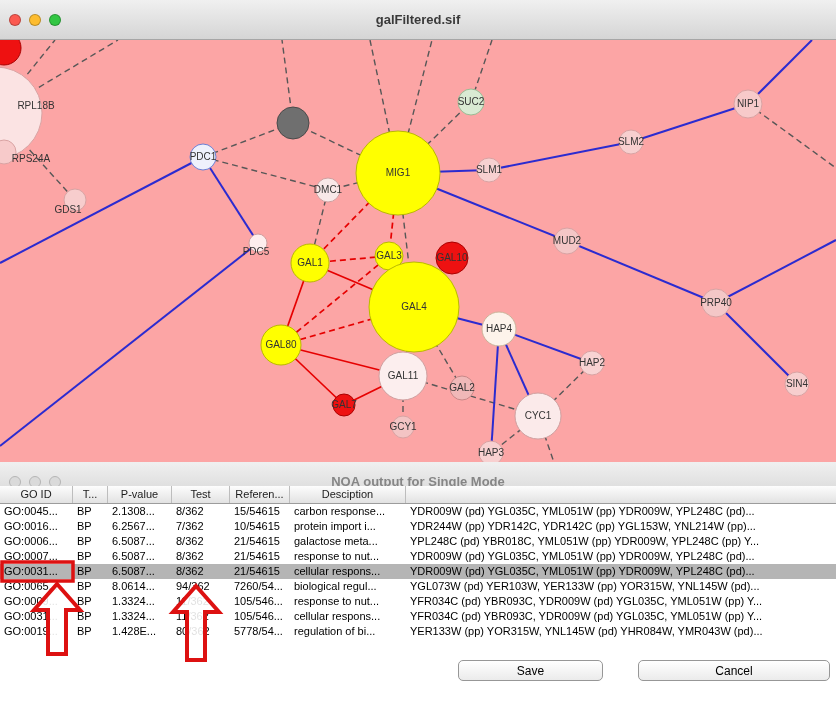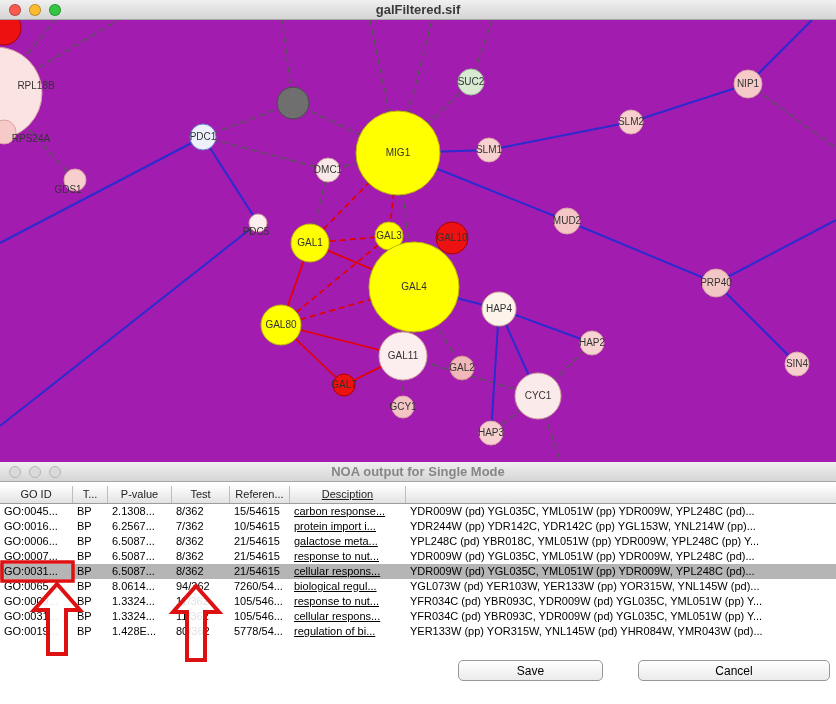--- a/index.html
+++ b/index.html
@@ -6,51 +6,51 @@
   *{box-sizing:border-box;}
   .page{
     position:relative;width:836px;height:704px;overflow:hidden;
     font-family:"Liberation Sans",sans-serif;background:#fff;
   }
   
   .win{position:absolute;left:0;right:0;background:#fff;}
   .win-top{top:0;height:462px;border-bottom:1px solid #8f8f8f;}
   .win-bottom{top:462px;height:242px;}
   .titlebar{
-    height:20px;background:linear-gradient(#f0f0f0,#d5d5d5);
+    height:40px;background:linear-gradient(#f0f0f0,#d5d5d5);
     border-bottom:1px solid #a6a6a6;position:relative;
     display:flex;align-items:center;
   }
   .tl{width:12px;height:12px;border-radius:50%;margin-left:8px;
       border:1px solid rgba(0,0,0,0.25);flex:0 0 auto;}
   .tl:first-child{margin-left:9px;}
   .titlebar.inactive .tl{background:#dadada;border-color:#b5b5b5;}
   .wtitle{position:absolute;left:0;right:0;text-align:center;
     font-size:13px;font-weight:bold;color:#3a3a3a;pointer-events:none;}
   .titlebar.inactive .wtitle{color:#868686;}
   
-  .canvas{position:relative;height:556px;background:#a21caf;overflow:hidden;}
+  .canvas{position:relative;height:556px;background:#fca5a5;overflow:hidden;}
   .edge-blue{stroke:var(--edge-blue,#2b2bd0);stroke-width:2;}
   .edge-gray{stroke:var(--edge-gray,#575757);stroke-width:1.4;stroke-dasharray:6 4;}
   .edge-red{stroke:var(--edge-red,#e60000);stroke-width:1.7;}
   .edge-red-dash{stroke:var(--edge-red,#e60000);stroke-width:1.7;stroke-dasharray:6 4;}
   .node-label{font-size:10px;fill:#333;text-anchor:middle;}
   
   .table{position:absolute;top:24px;left:0;right:0;background:#404040;}
   .thead{display:flex;height:18px;background:linear-gradient(#fdfdfd,#e2e2e2);
     border-bottom:1px solid #9c9c9c;}
   .hcell{font-size:11px;color:#1c1c1c;text-align:center;line-height:17px;
     border-right:1px solid #bdbdbd;overflow:hidden;white-space:nowrap;}
   .trow{display:flex;height:15px;background:#fff;}
   .trow.selected{background:#b5b5b5;}
   .cell{font-size:11px;line-height:15px;padding:0 4px;overflow:hidden;
     white-space:nowrap;color:#000;}
   .c0{width:73px;flex:0 0 73px;} .c1{width:35px;flex:0 0 35px;}
   .c2{width:64px;flex:0 0 64px;} .c3{width:58px;flex:0 0 58px;}
-  .c4{width:60px;flex:0 0 60px;} .c5{width:116px;flex:0 0 116px;text-decoration:underline;}
+  .c4{width:60px;flex:0 0 60px;} .c5{width:116px;flex:0 0 116px;}
   .c6{flex:1 1 auto;min-width:0;}
   
   .btnrow{position:absolute;top:198px;left:0;right:0;height:26px;}
   .btn{position:absolute;height:21px;border:1px solid #979797;border-radius:5px;
     background:linear-gradient(#ffffff,#ebebeb);font-size:12px;color:#000;
     font-family:"Liberation Sans",sans-serif;cursor:default;}
   .btn-save{left:458px;width:145px;}
   .btn-cancel{left:638px;width:192px;}
   
   .annotations{position:absolute;left:0;top:0;width:836px;height:704px;

